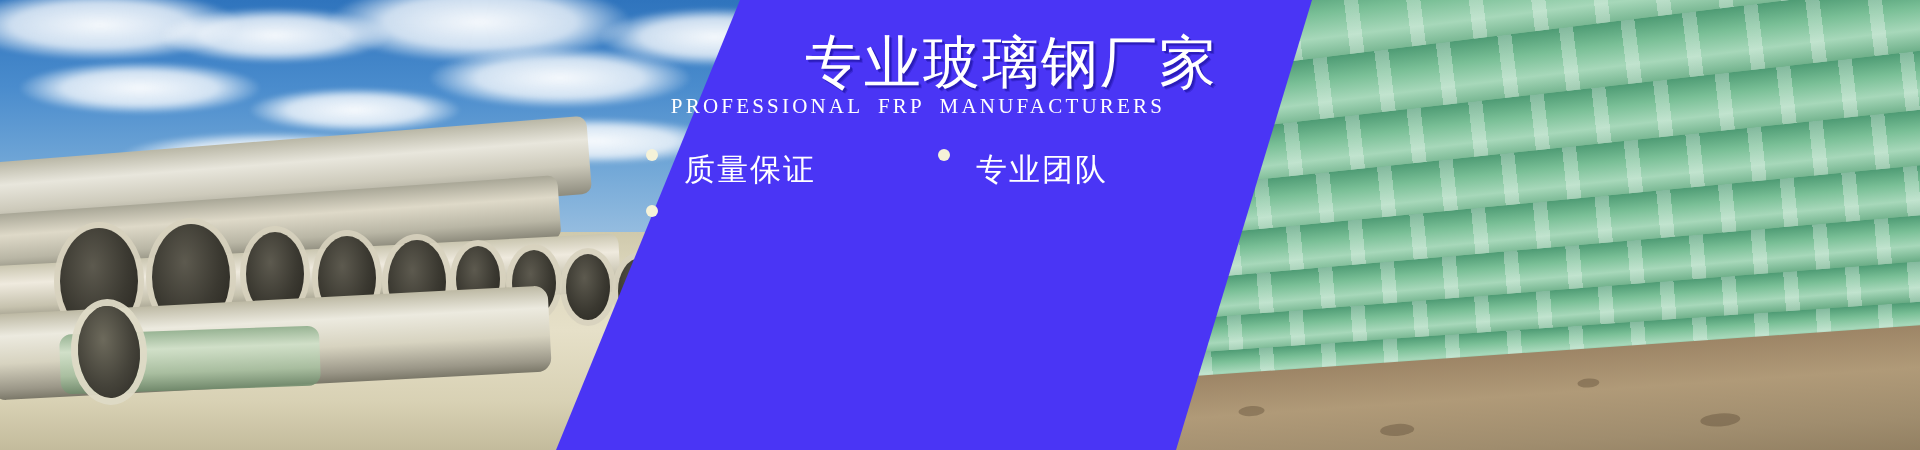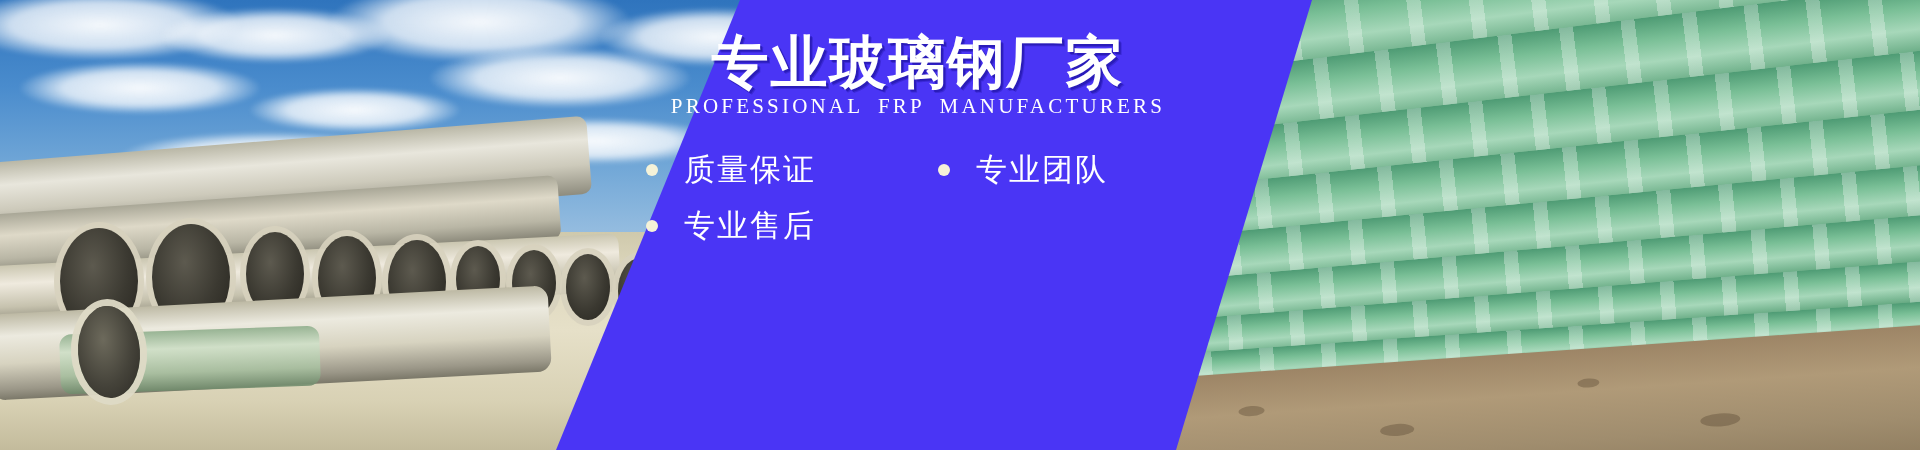--- a/index.html
+++ b/index.html
@@ -144,29 +144,30 @@
     position:absolute;
     left:618px; top:14px;
     width:600px;
     height:420px;
     text-align:center;
   }
 
   .title {
     font-family:"DejaVu Sans","Liberation Sans",sans-serif;
     font-size:57px;
-    font-weight:bold;
+    font-weight:normal;
     color:#ffffff;
     letter-spacing:2px;
     line-height:1.08;
     padding-top:18px;
     text-shadow:
       2px 2px 0 rgba(30,18,160,.55),
       3px 3px 0 rgba(30,18,160,.35);
     white-space:nowrap;
+    text-align:right;
   }
 
   .subtitle {
     font-family:"Liberation Serif","DejaVu Serif",serif;
     font-size:21px;
     color:#ffffff;
     letter-spacing:3.2px;
     white-space:nowrap;
     word-spacing:7px;
   }
@@ -174,21 +175,21 @@
   .features {
     margin-top:30px;
     display:grid;
     grid-template-columns:1fr 1fr;
     row-gap:14px;
     column-gap:12px;
     padding-left:28px;
   }
   .feature {
     display:flex;
-    align-items:center;
+    align-items:flex-start;
     justify-content:flex-start;
     gap:26px;
   }
   .bullet {
     width:12px; height:12px;
     border-radius:50%;
     background:#f5f2d8;
     flex:0 0 auto;
   }
   .feature-label {
@@ -269,18 +270,17 @@
       <div class="feature">
         <span class="bullet"></span>
         <span class="feature-label">质量保证</span>
       </div>
       <div class="feature">
         <span class="bullet"></span>
         <span class="feature-label">专业团队</span>
       </div>
       <div class="feature">
         <span class="bullet"></span>
-        <span class="feature-label">专业售后</span>
       </div>
     </div>
   </div>
 
 </div>
 
 </body></html>

